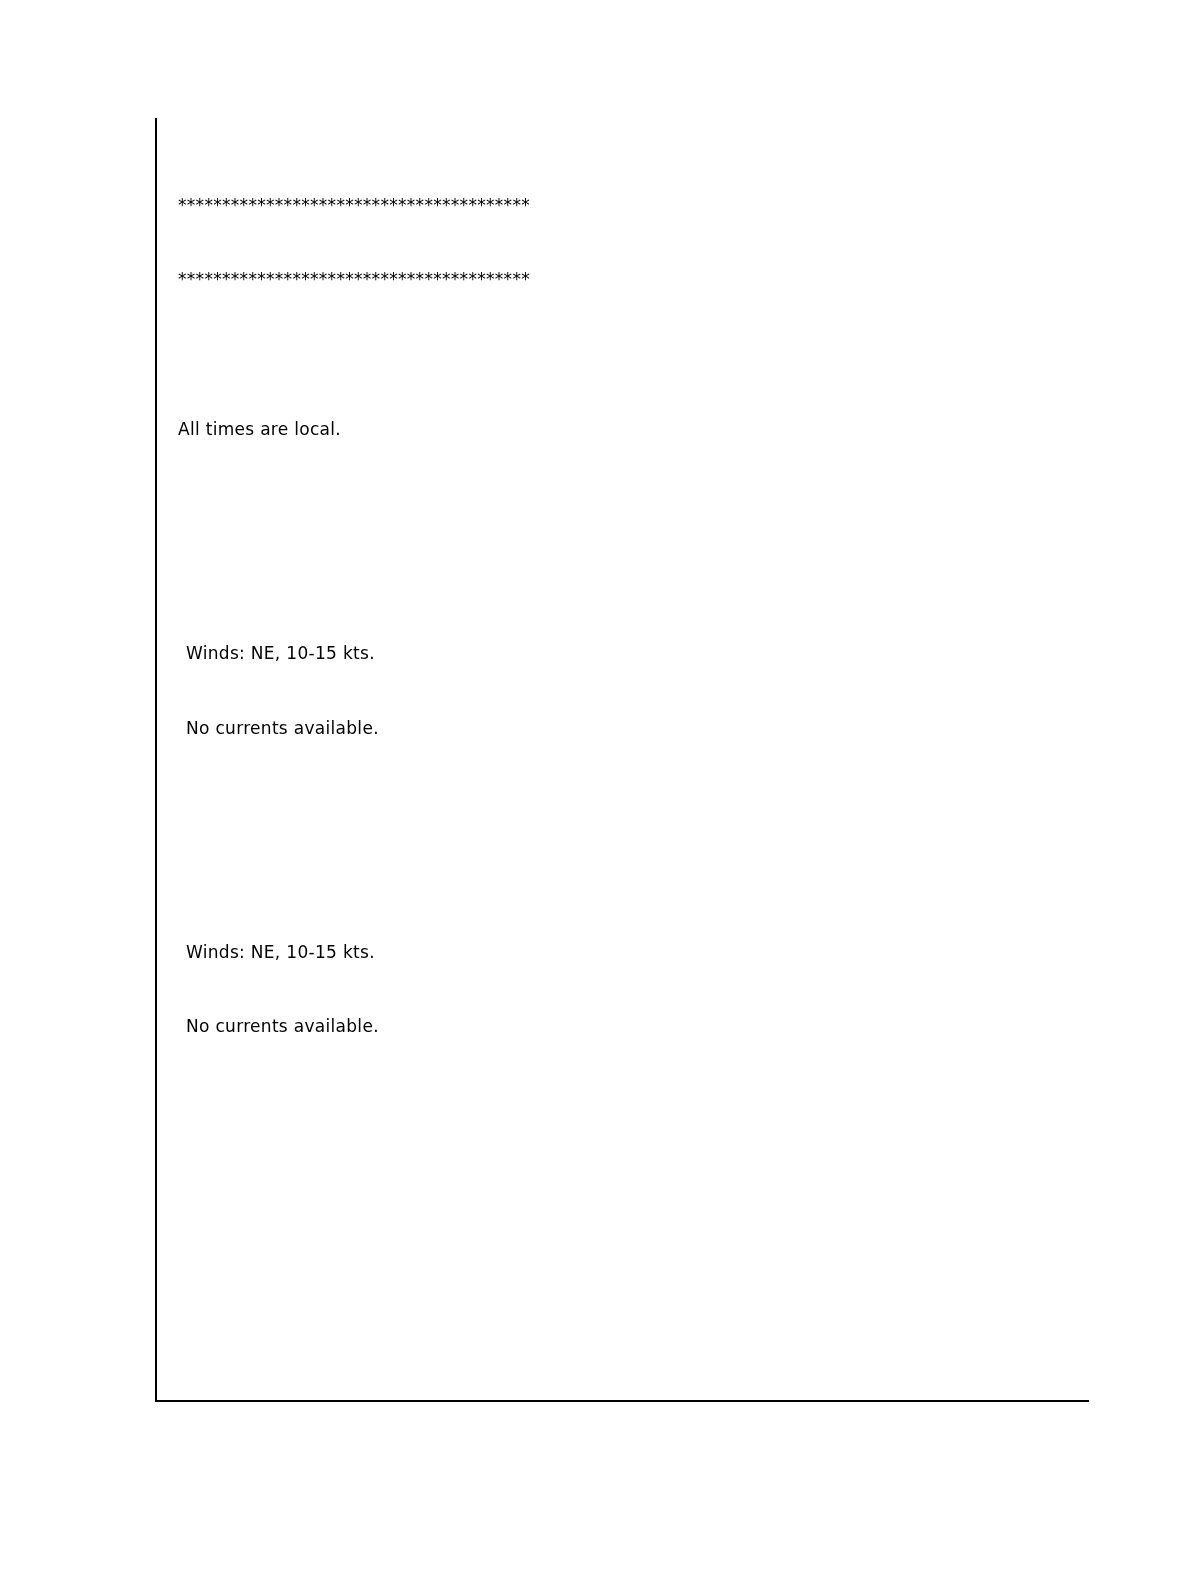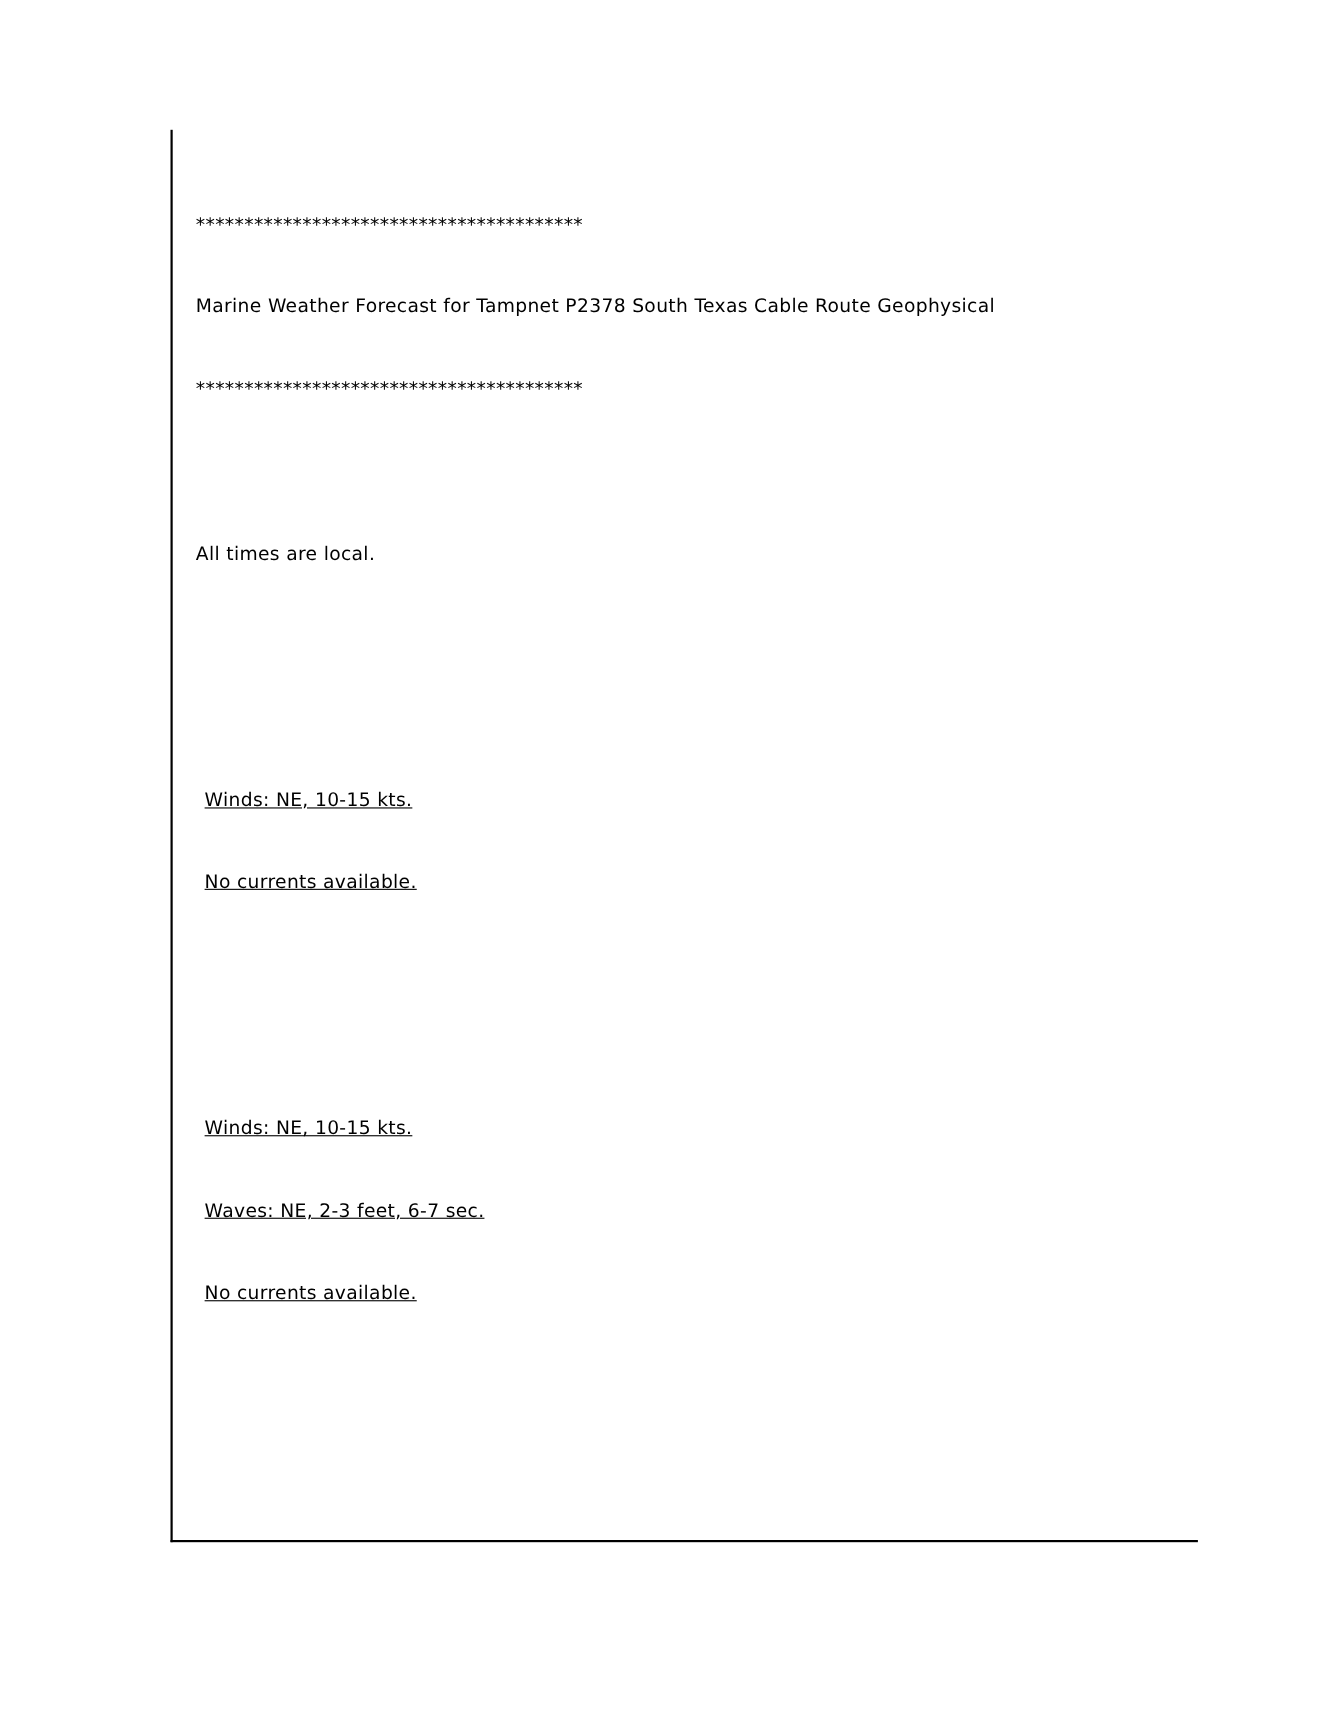--- a/index.html
+++ b/index.html
@@ -34,51 +34,48 @@
     font-size: 17px;
     line-height: 24.9px;
     letter-spacing: 0.3px;
     white-space: pre;
   }
   .line {
     height: 24.9px;
   }
   .detail {
     padding-left: 8px;
-    text-decoration: underline;
   }
   .blank {
     height: 24.9px;
   }
   .section {
     margin-bottom: 24.9px;
   }
 </style>
 </head>
 <body>
 
 <div class="frame"></div>
 
 <div class="doc">
 
   <div class="line">****************************************</div>
-  <div class="line">Marine Weather Forecast for Tampnet P2378 South Texas Cable Route Geophysical</div>
   <div class="line">****************************************</div>
   <div class="blank"></div>
   <div class="line">All times are local.</div>
   <div class="blank"></div>
 
   <div class="section">
     <div class="line detail">Winds: NE, 10-15 kts.</div>
     <div class="line detail">No currents available.</div>
   </div>
 
   <div class="section">
     <div class="line detail">Winds: NE, 10-15 kts.</div>
-    <div class="line detail">Waves: NE, 2-3 feet, 6-7 sec.</div>
     <div class="line detail">No currents available.</div>
   </div>
 
   
 
   
 
   
 
   

